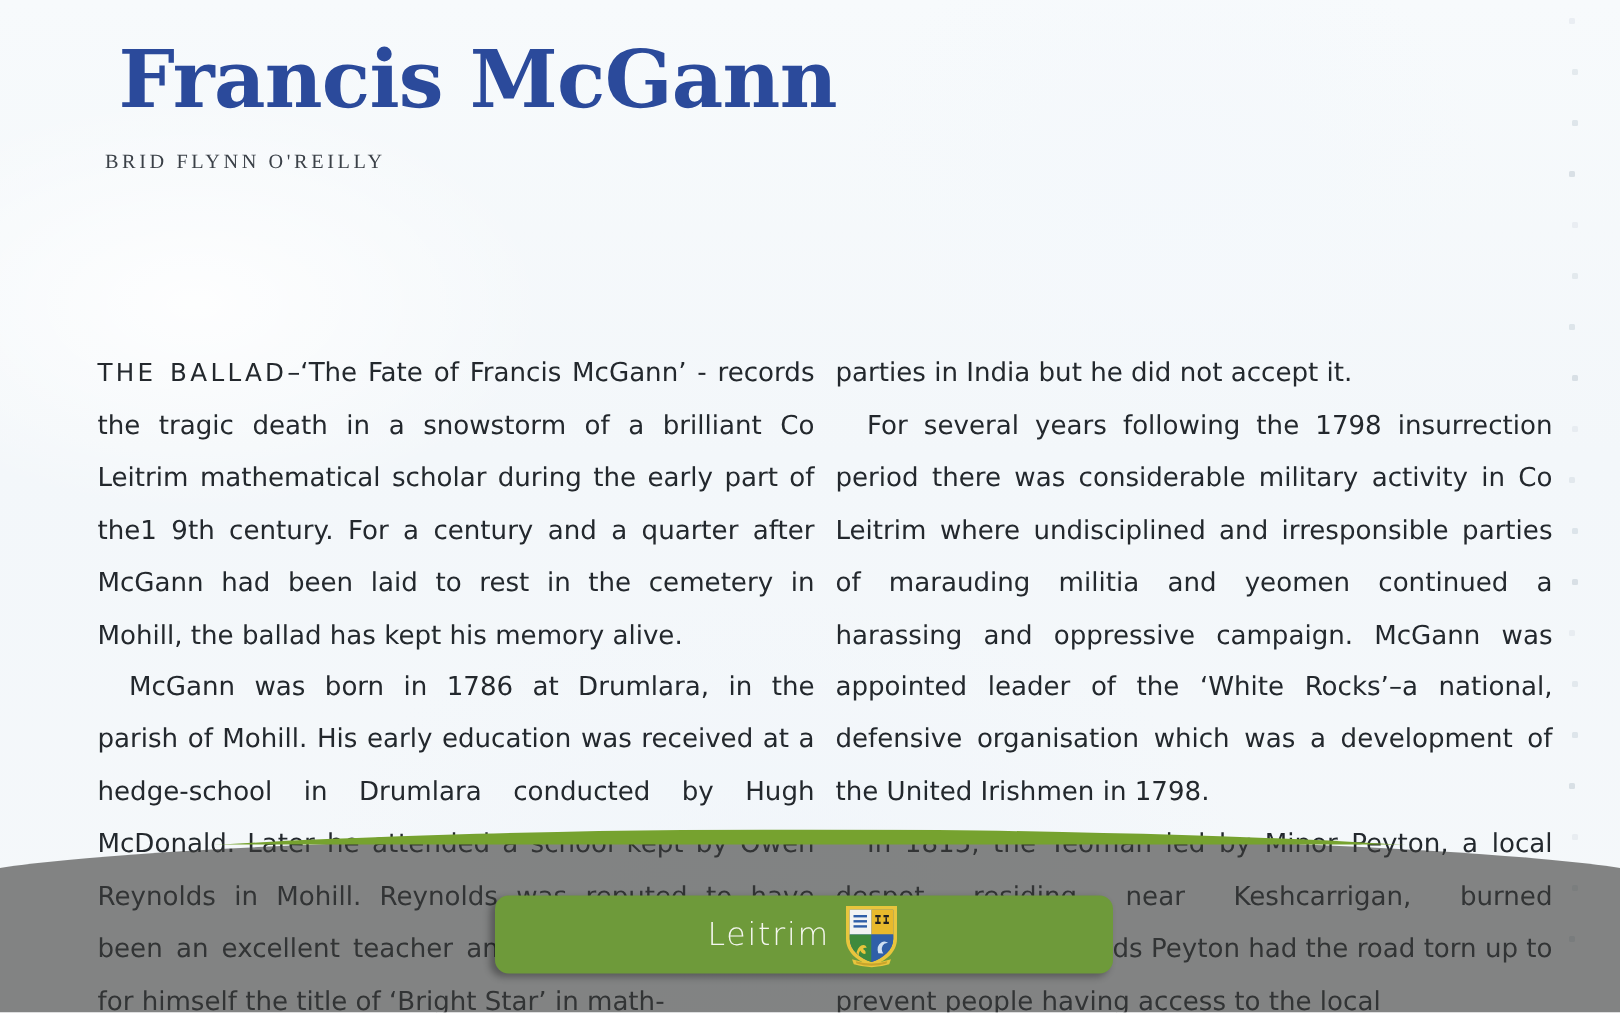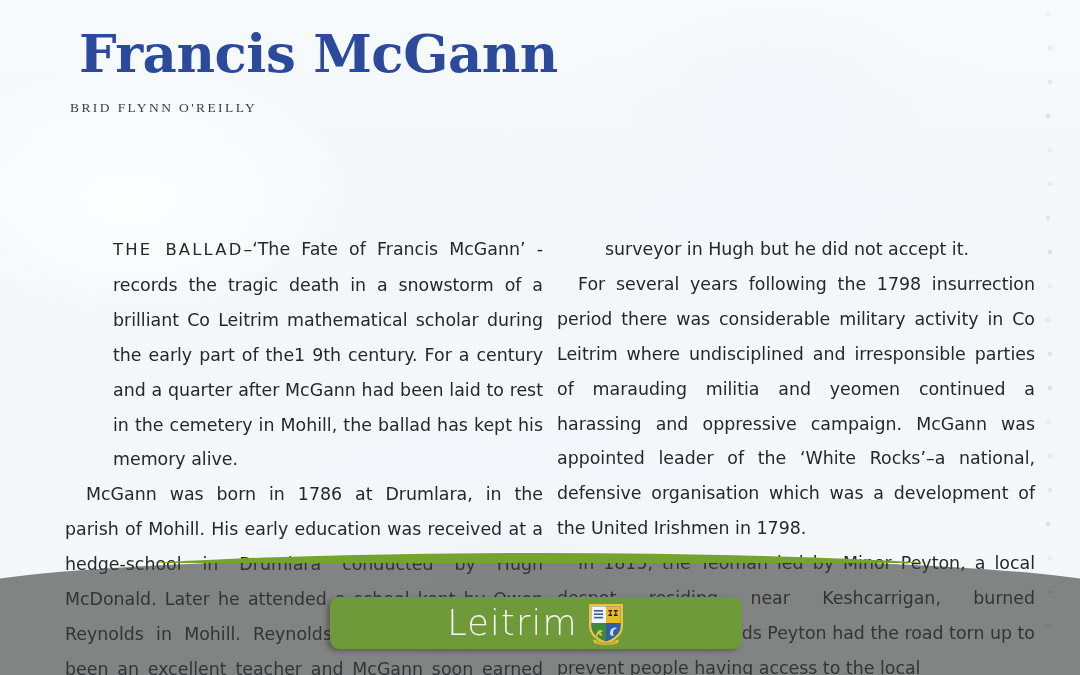--- a/index.html
+++ b/index.html
@@ -76,21 +76,21 @@
     color: #23282d;
     text-align: justify;
     text-justify: inter-word;
   }
   #column-left { left: 65px; }
   #column-right { left: 557px; }
   .column p {
     margin: 0;
     text-indent: 21px;
   }
-  .column p.no-indent { text-indent: 0; margin-left: 48px; }
+  .column p.no-indent { text-indent: 0; }
   .lead-in {
     letter-spacing: 2.2px;
     font-size: 16.4px;
   }
   
   #overlay {
     position: absolute;
     left: -40px;
     right: -40px;
     bottom: -10px;
@@ -121,21 +121,21 @@
     background: #6e9a3a;
     border-radius: 9px;
     box-shadow: -3px 2px 5px rgba(0,0,0,0.32);
     display: flex;
     align-items: center;
     justify-content: center;
     gap: 9px;
   }
   .logo-word {
     font-family: "DejaVu Sans", "Liberation Sans", sans-serif;
-    font-size: 35px;
+    font-size: 21px;
     font-weight: 300;
     letter-spacing: 1.2px;
     color: #f4f6ef;
     line-height: 1;
   }
   #logo-crest {
     width: 38px;
     height: 44px;
     display: block;
     margin-top: 2px;
@@ -175,21 +175,21 @@
     <div id="byline">BRID FLYNN O'REILLY</div>
 
     <div id="page-title">Francis McGann</div>
 
     <div class="column" id="column-left">
       <p class="no-indent"><span class="lead-in">THE BALLAD</span><span>–‘The Fate of Francis McGann’ - records the tragic death in a snowstorm of a brilliant Co Leitrim mathematical scholar during the early part of the1 9th century. For a century and a quarter after McGann had been laid to rest in the cemetery in Mohill, the ballad has kept his memory alive.</span></p>
       <p><span>McGann was born in 1786 at Drumlara, in the parish of Mohill. His early education was received at a hedge-school in Drumlara conducted by Hugh McDonald. Later he attended a school kept by Owen Reynolds in Mohill. Reynolds was reputed to have been an excellent teacher and McGann soon earned for himself the title of ‘Bright Star’ in math-</span></p>
     </div>
 
     <div class="column" id="column-right">
-      <p class="no-indent"><span>surveyor in Hugh but he did not accept it.</span></p>
+      <p class="no-indent"><span>parties in India but he did not accept it.</span></p>
       <p><span>For several years following the 1798 insurrection period there was considerable military activity in Co Leitrim where undisciplined and irresponsible parties of marauding militia and yeomen continued a harassing and oppressive campaign. McGann was appointed leader of the ‘White Rocks’–a national, defensive organisation which was a development of the United Irishmen in 1798.</span></p>
       <p><span>In 1815, the Yeoman led by Minor Peyton, a local despot residing near Keshcarrigan, burned Drumcoland afterwards Peyton had the road torn up to prevent people having access to the local</span></p>
     </div>
 
   </div>
 
   <div id="overlay">
     <div id="overlay-scrim"></div>
     <div id="overlay-curve"></div>
   </div>

